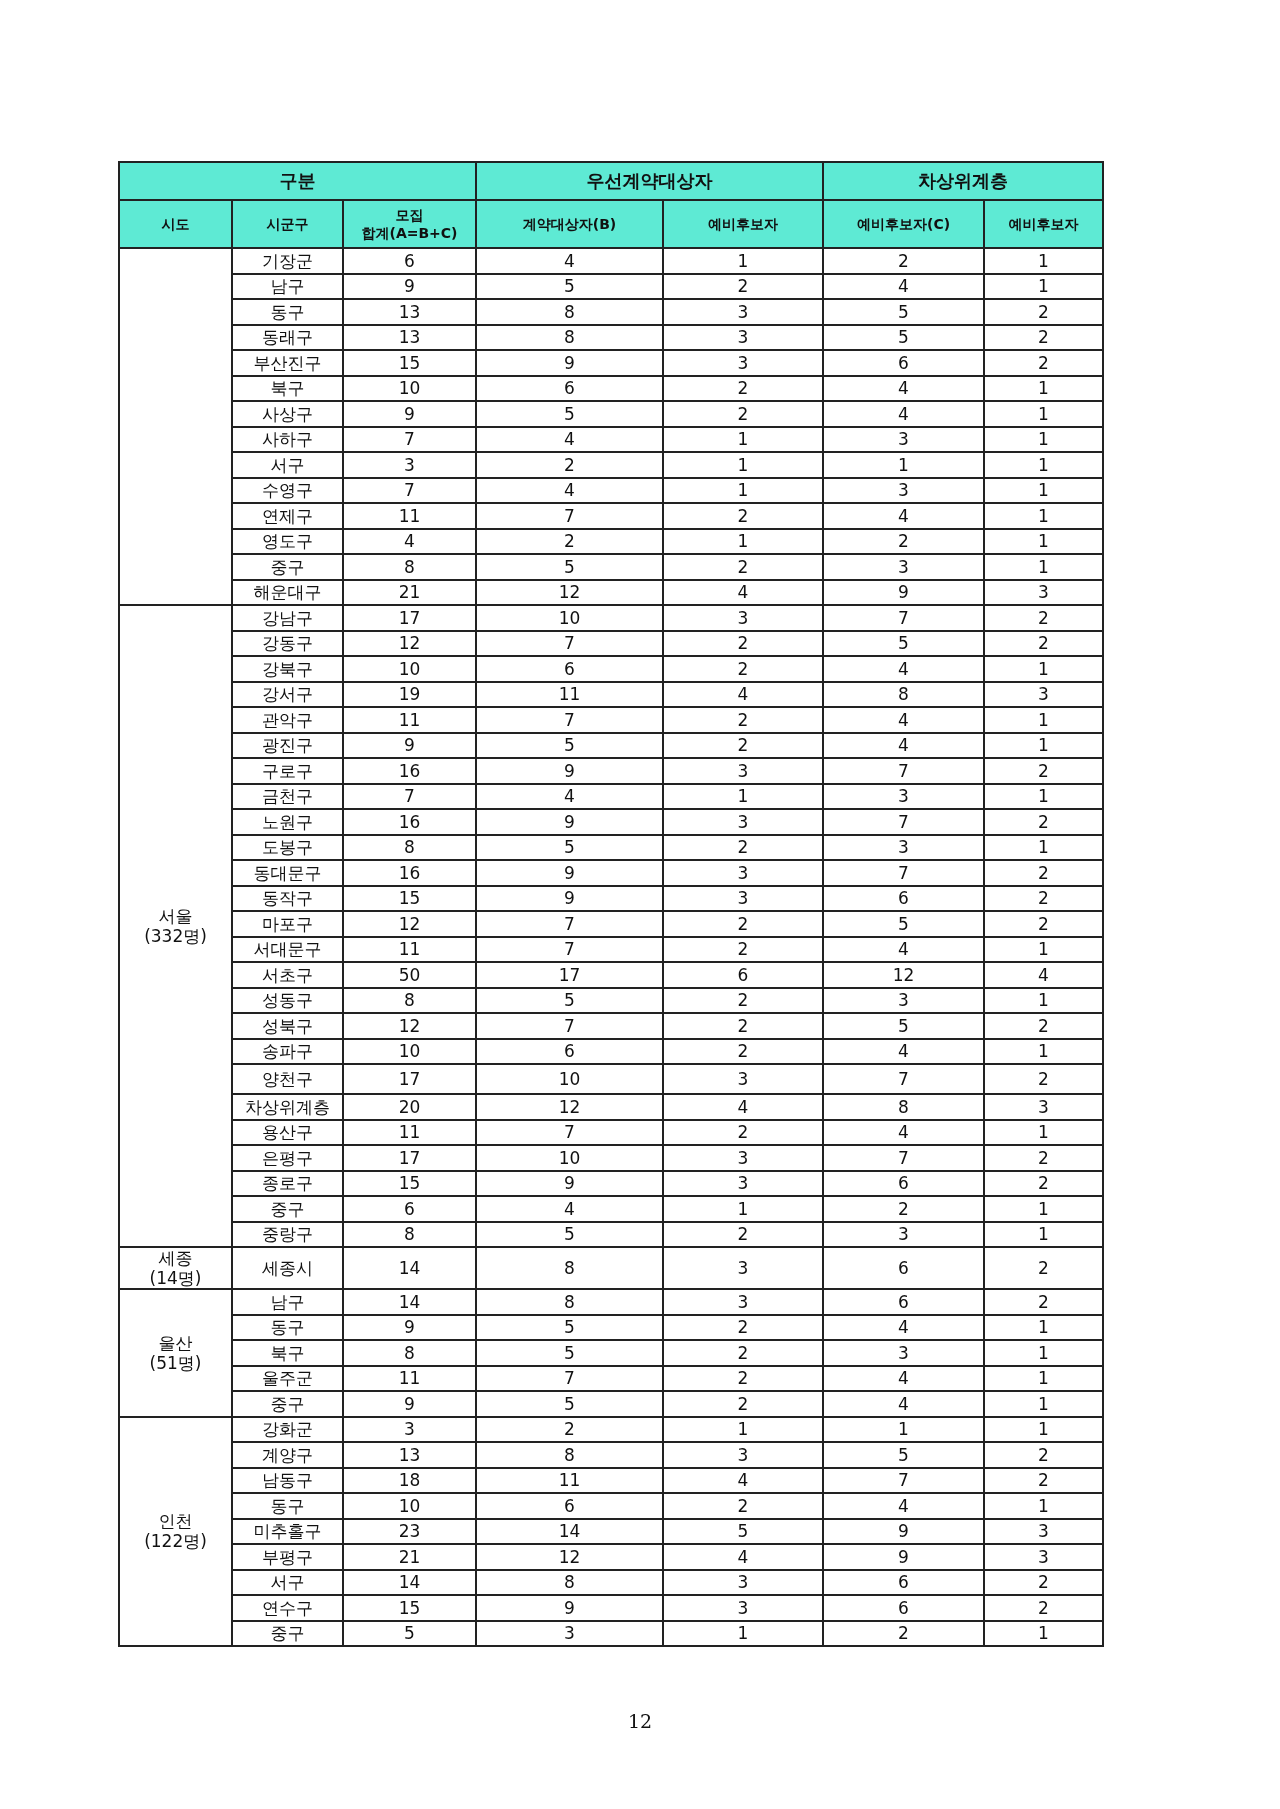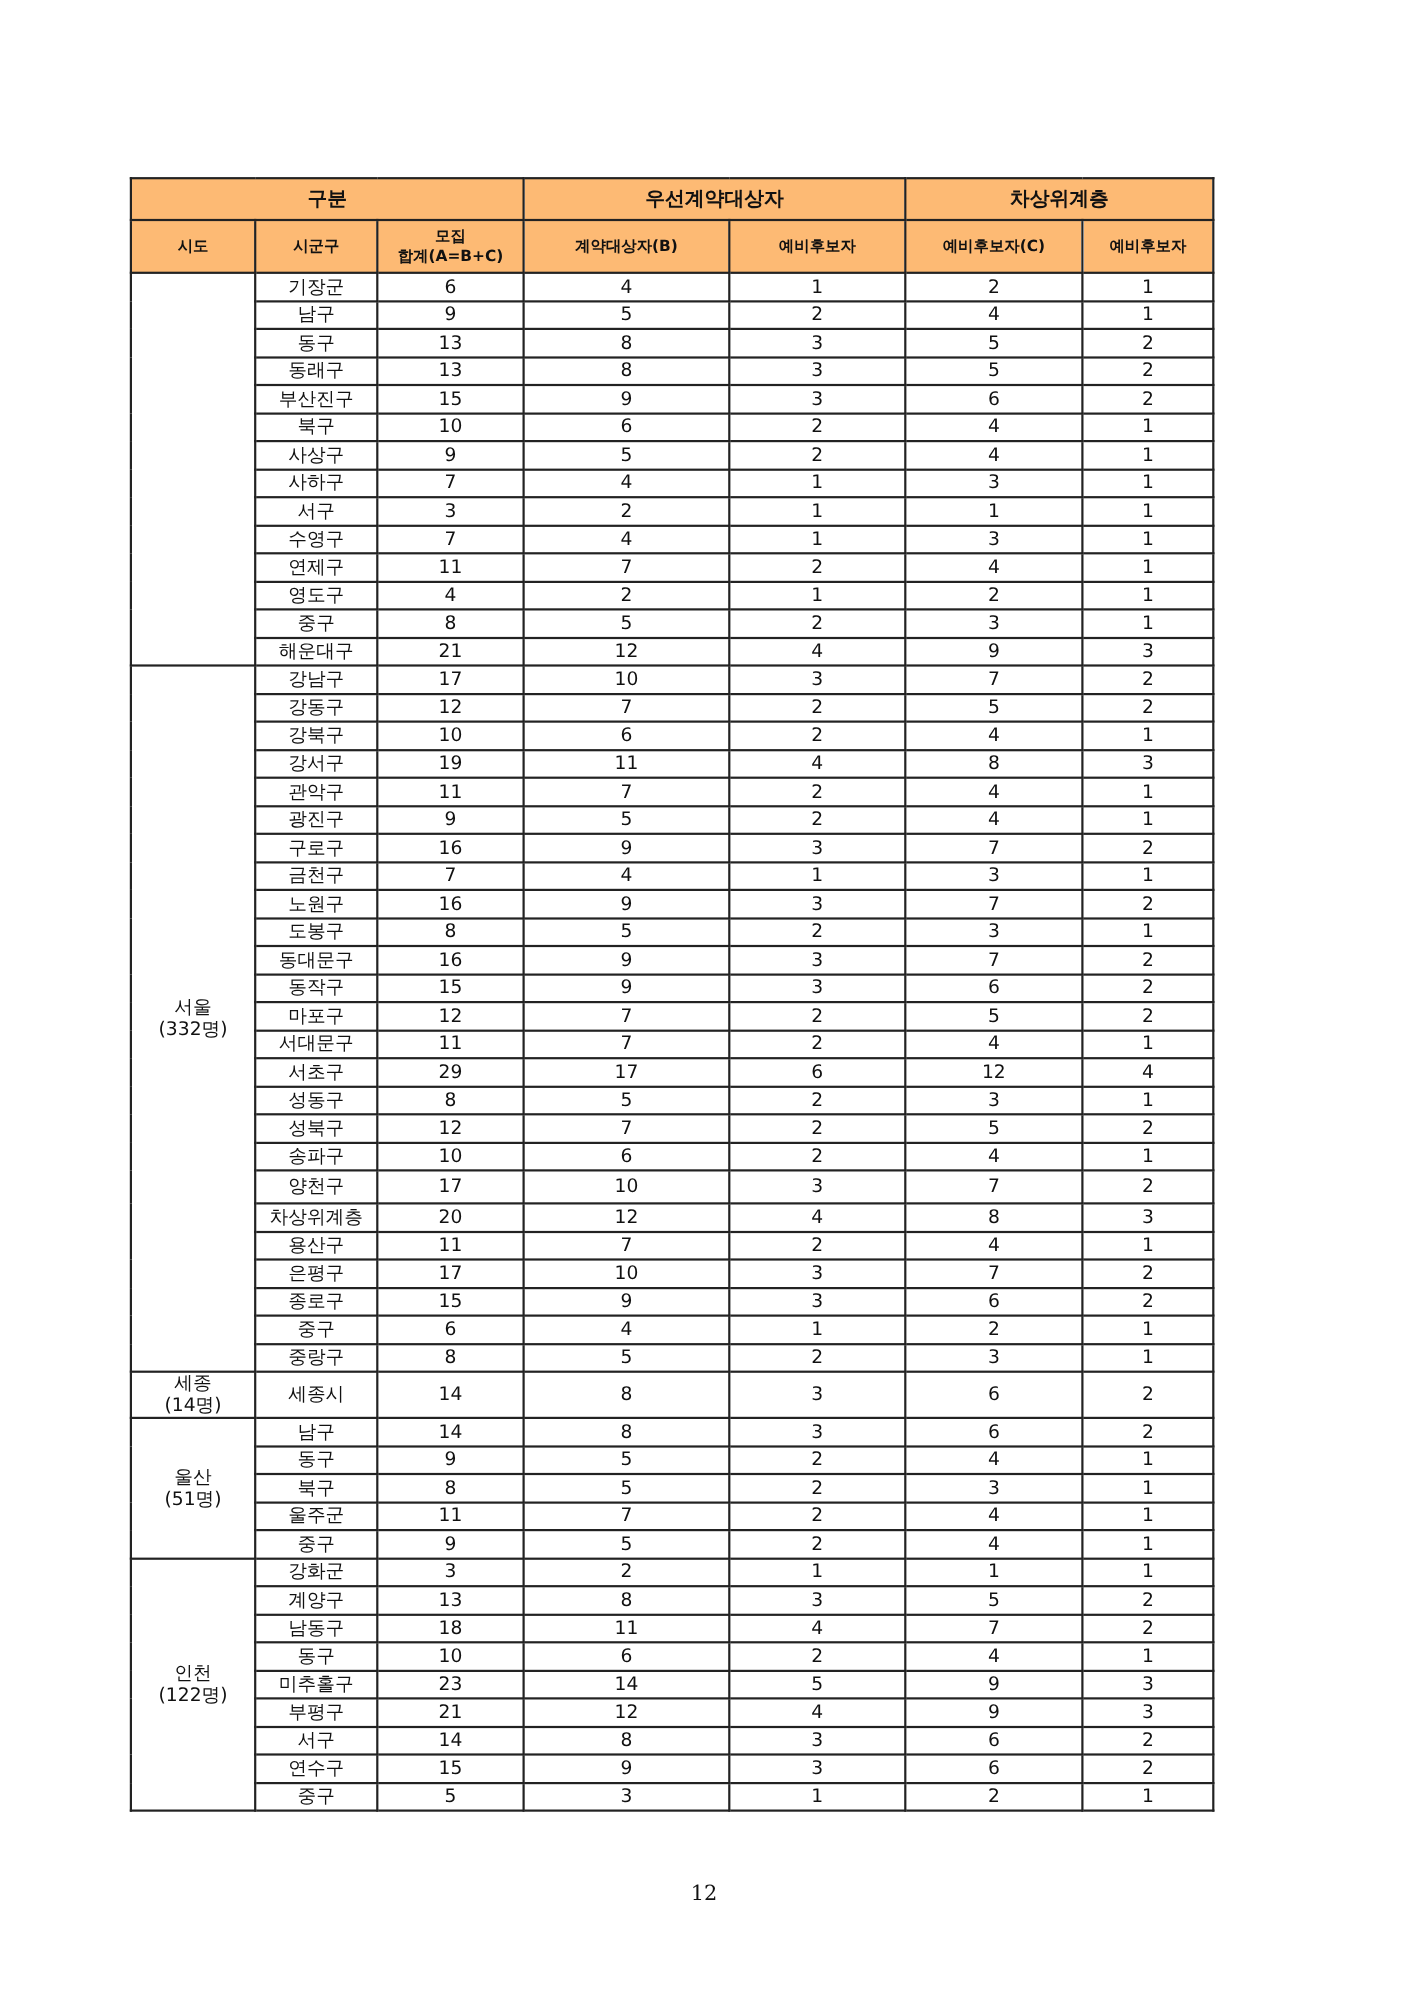--- a/index.html
+++ b/index.html
@@ -7,21 +7,21 @@
   .page { position:absolute; left:0; top:0; width:1280px; height:1809px; }
   table.main {
     position:absolute; left:118px; top:161px; width:984px;
     border-collapse:collapse; table-layout:fixed;
     font-size:17px;
   }
   table.main td, table.main th {
     border:2px solid #222; text-align:center; vertical-align:middle;
     padding:0; line-height:20px; overflow:hidden; white-space:nowrap;
   }
-  table.main th { background:#fdba74; font-weight:bold; }
+  table.main th { background:#5eead4; font-weight:bold; }
   tr.h1 th { height:36px; font-size:18px; }
   tr.h2 th { height:46px; font-size:14px; }
   tr.h2 th.two { line-height:18px; white-space:normal; }
   tr.row td { height:23.5px; }
   tr.row.tall td { height:28px;text-align:center; }
   tr.row.sejong td { height:36px; }
   td.sido { white-space:normal; line-height:19px; }
   .pagenum { position:absolute; left:0; width:1280px; top:1710px; text-align:center; font-family:"DejaVu Serif", "Liberation Serif", serif; font-size:19px; }
 </style>
 </head>
@@ -276,21 +276,21 @@
         <tr class="row">
           <td>서대문구</td>
           <td>11</td>
           <td>7</td>
           <td>2</td>
           <td>4</td>
           <td>1</td>
         </tr>
         <tr class="row">
           <td>서초구</td>
-          <td>29</td>
+          <td>50</td>
           <td>17</td>
           <td>6</td>
           <td>12</td>
           <td>4</td>
         </tr>
         <tr class="row">
           <td>성동구</td>
           <td>8</td>
           <td>5</td>
           <td>2</td>

